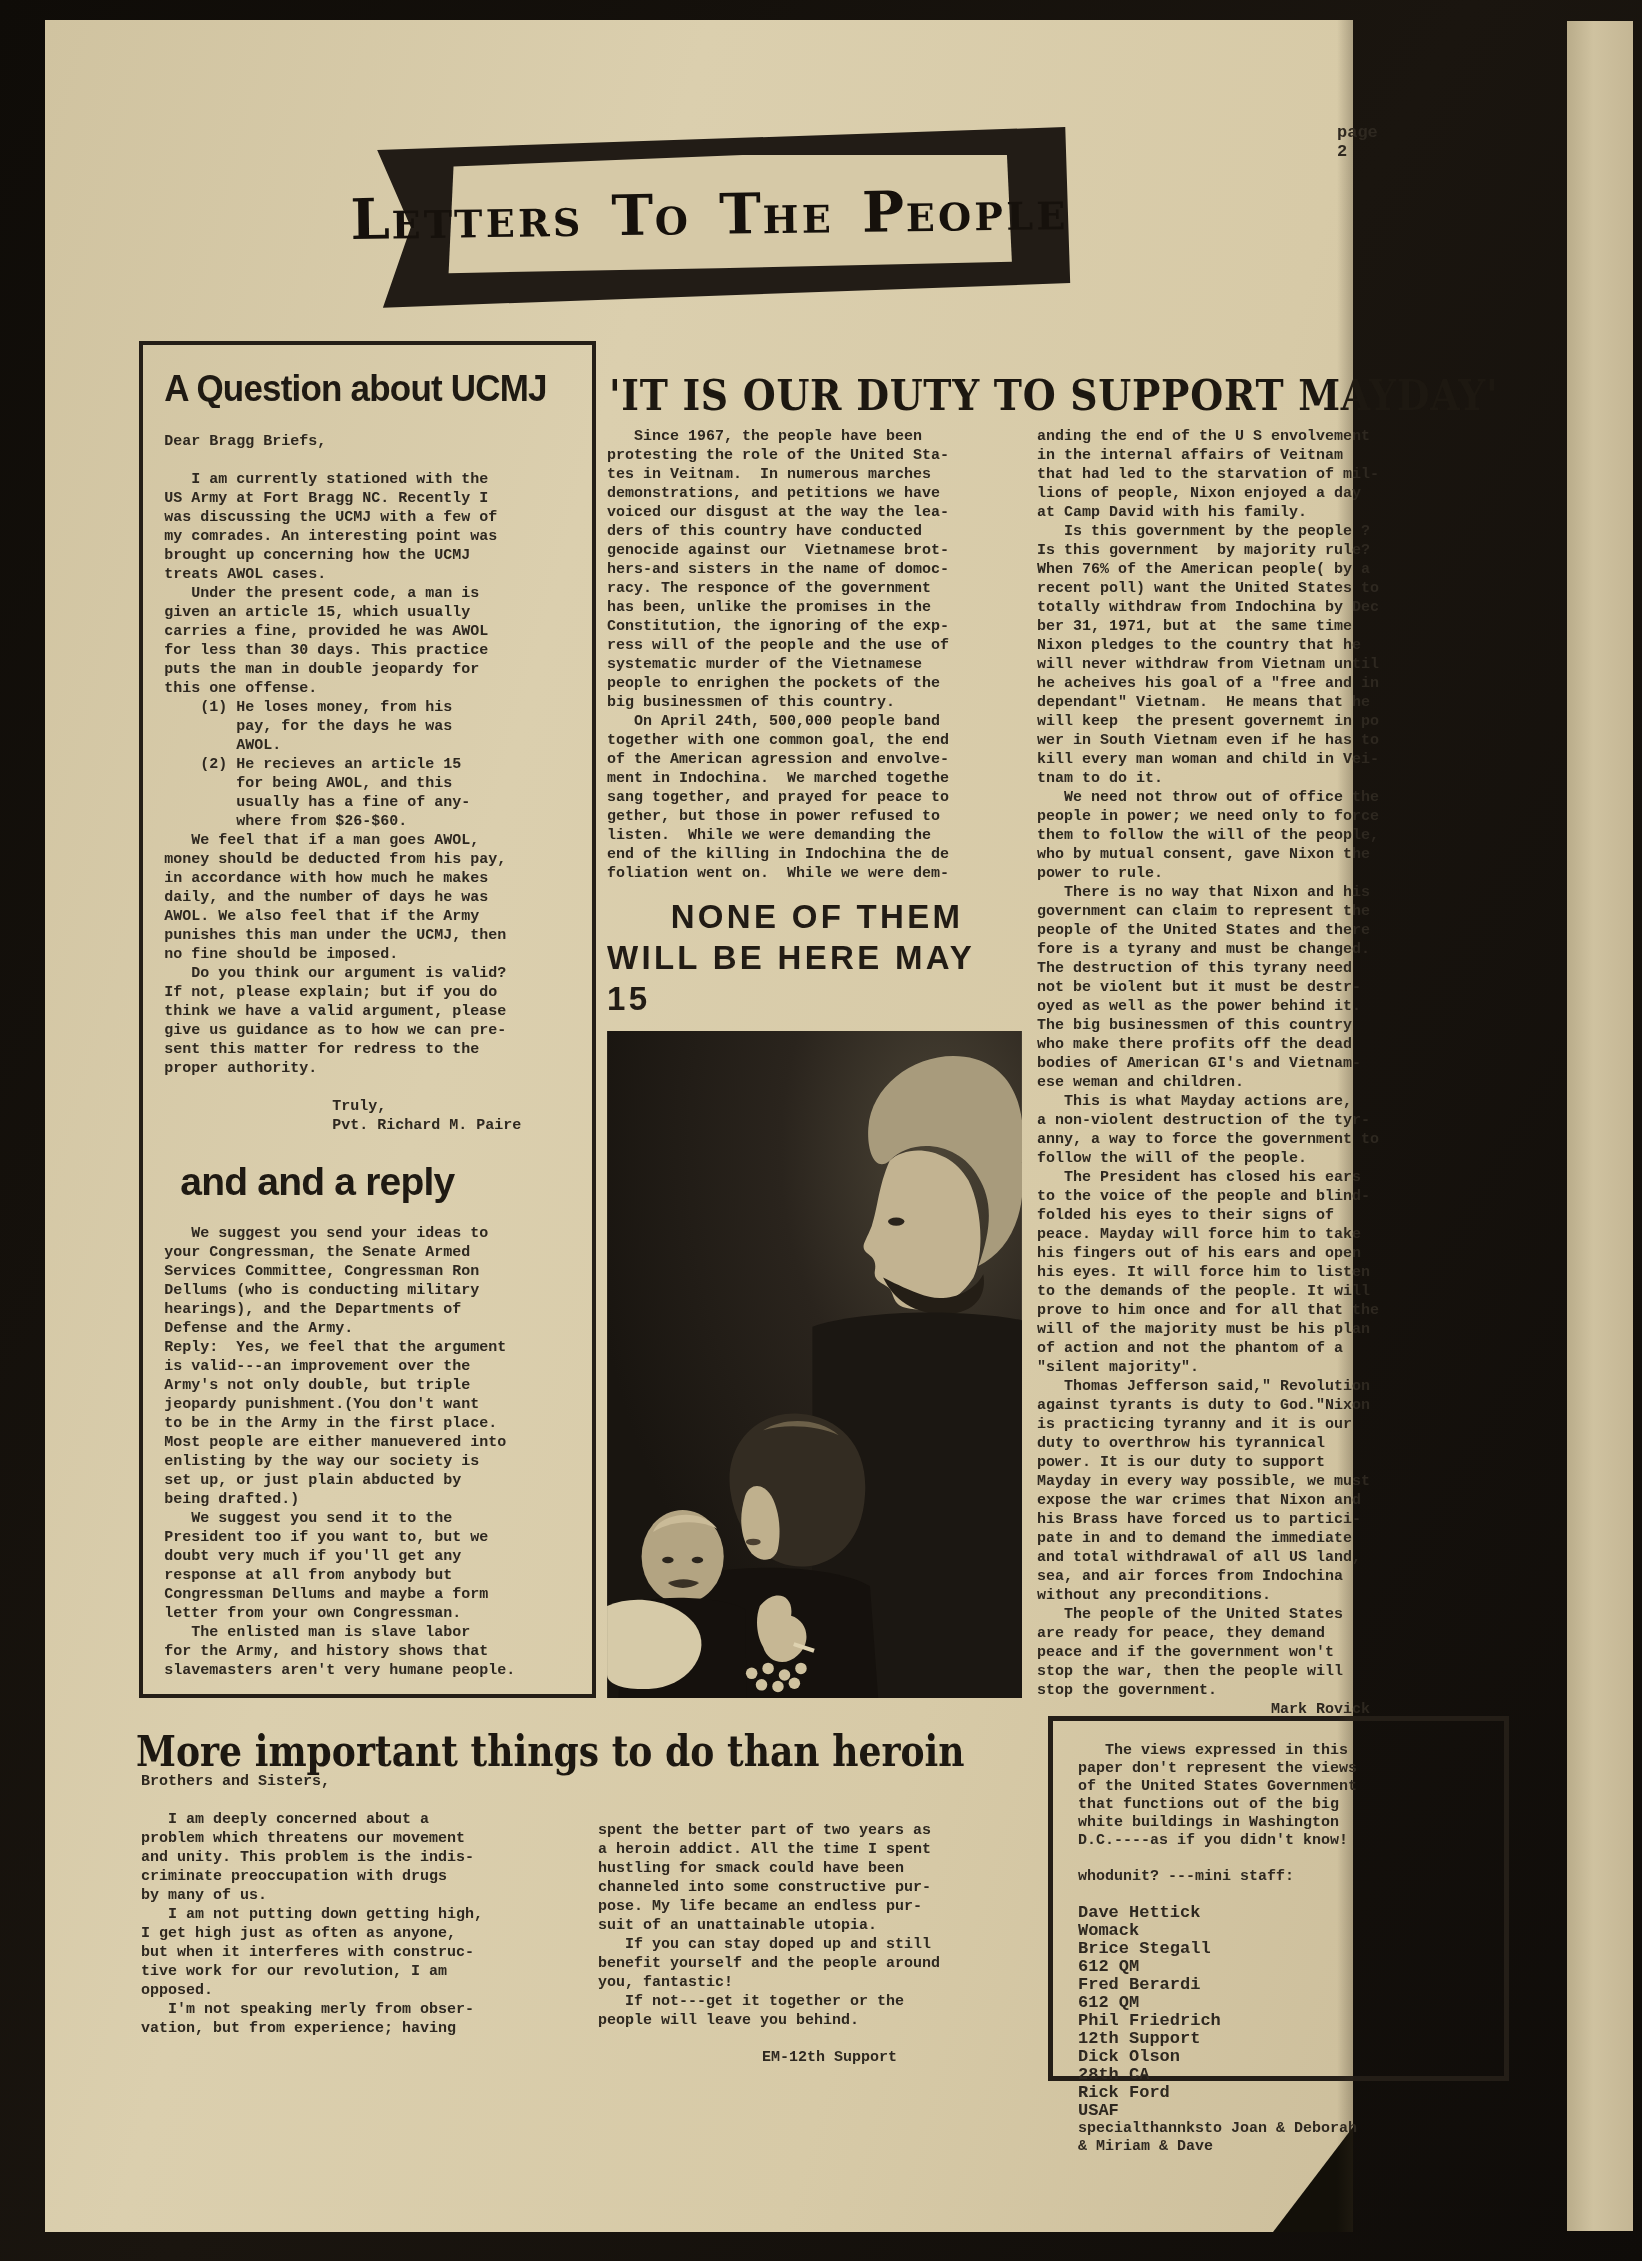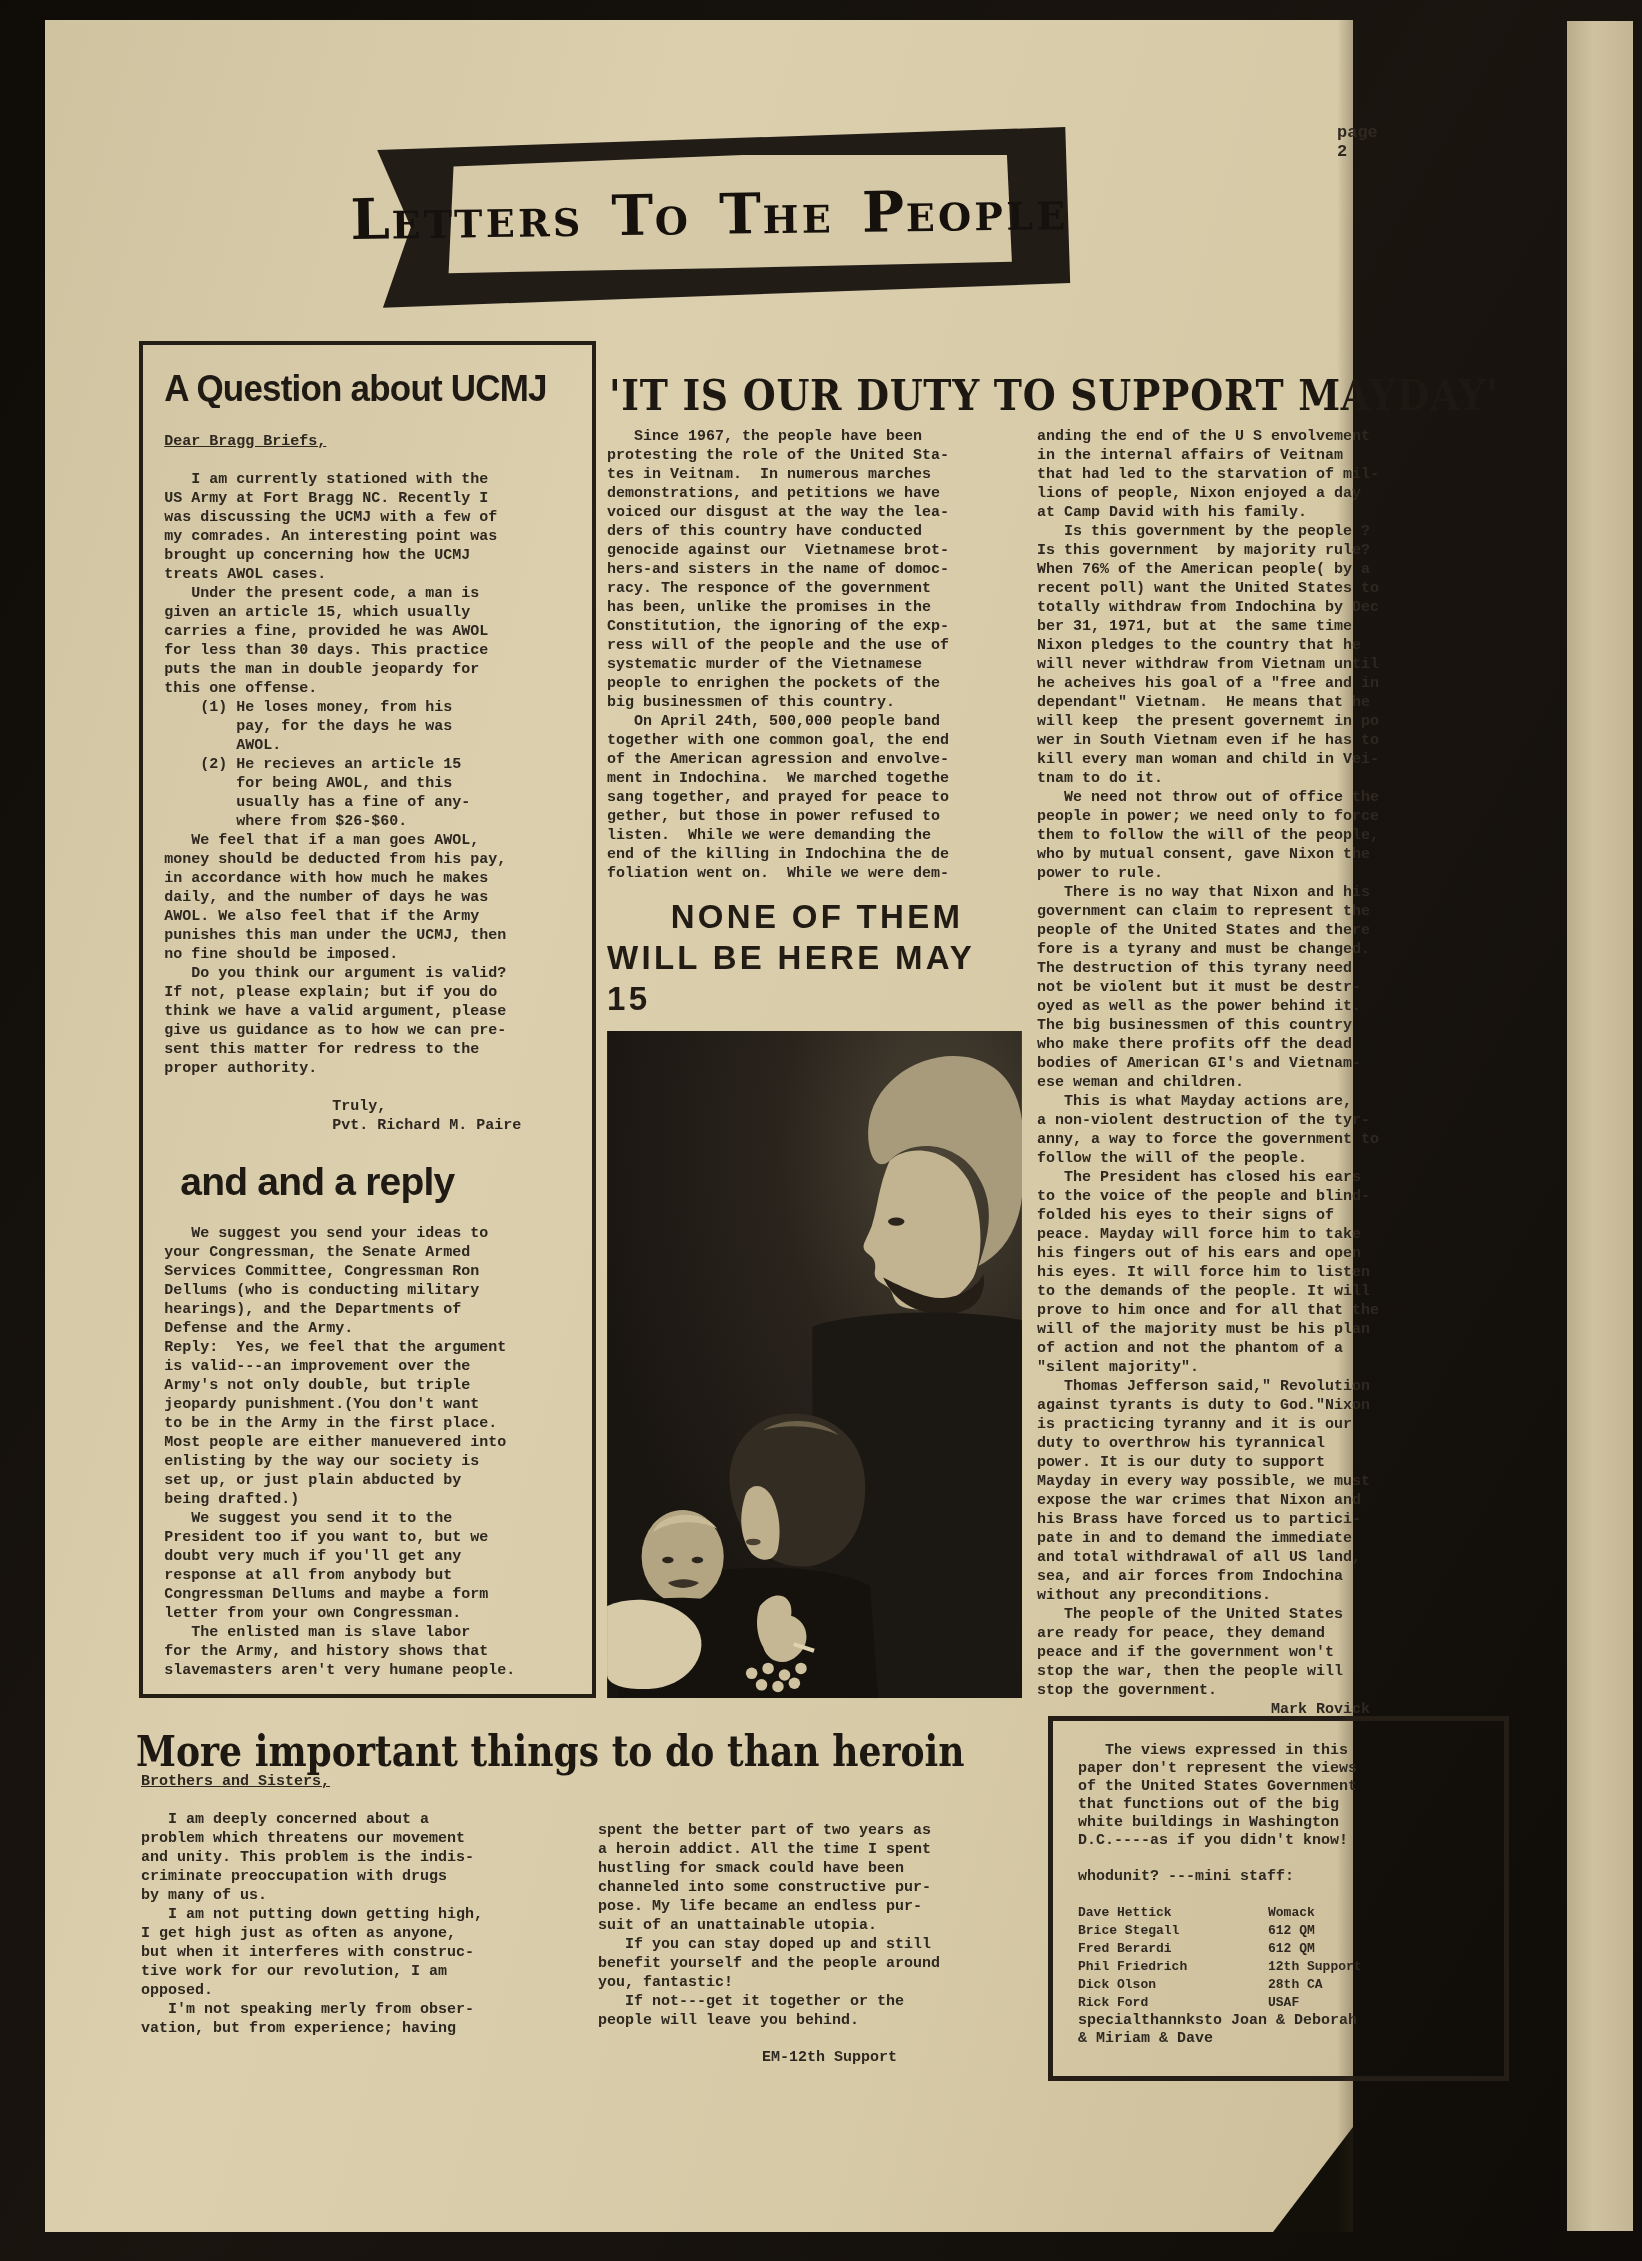--- a/index.html
+++ b/index.html
@@ -30,21 +30,21 @@
   .tw{font-family:"Liberation Mono","DejaVu Sans Mono",monospace;font-weight:bold;
       font-size:15px;line-height:19px;white-space:pre-wrap;margin:0;color:#2e2820;}
 
   
   .ucmj-box{position:absolute;left:94px;top:321px;width:457px;height:1357px;box-sizing:border-box;
       border:4.1px solid #241e17;padding:20px 18px 16.4px 21.3px;}
   .ucmj-box h1{font-family:"Liberation Sans",sans-serif;font-weight:bold;font-size:35px;
       letter-spacing:-0.8px;margin:1.6px 0 25px 0;color:#1f1a13;transform:scaleY(1.05);transform-origin:left top;}
   .ucmj-box h2{font-family:"Liberation Sans",sans-serif;font-weight:bold;font-size:39px;
       letter-spacing:-0.8px;margin:25px 0 20px 16px;color:#1f1a13;}
-  .salut{margin-bottom:19px;text-decoration:underline;}
+  .salut{margin-bottom:19px;}
   .closing{margin:19px 0 0 168px;}
 
   
   .mayday-headline{position:absolute;left:564px;top:350px;margin:0;white-space:nowrap;
       font-family:"DejaVu Serif",serif;font-weight:bold;font-size:43px;letter-spacing:0.8px;
       color:#1d1811;transform:scaleX(0.88);transform-origin:left top;}
   .col{position:absolute;}
   .col-middle{left:562px;top:407px;width:420px;}
   .col-right{left:992px;top:407px;width:476px;}
   .ph-line{font-family:"Liberation Sans",sans-serif;font-weight:bold;font-size:33px;
@@ -56,21 +56,21 @@
 
   
   .staff-box{position:absolute;left:1003px;top:1696px;width:461px;height:365px;box-sizing:border-box;
       border:5px solid #241e17;padding:21.3px 16.4px 15px 25px;}
   .staff-box .tw{font-size:15px;line-height:18px;}
   .whodunit{margin-top:18px;}
   .staff-list{margin-top:18px;}
   .staff-row{display:flex;}
   .staff-row .s-name{display:inline-block;width:190px;}
   .tw-row{font-family:"Liberation Mono","DejaVu Sans Mono",monospace;font-weight:bold;
-      font-size:13px;line-height:18px;color:#2e2820;white-space:pre;}
+      font-size:17px;line-height:18px;color:#2e2820;white-space:pre;flex-direction:column;}
 
   
   .heroin-headline{position:absolute;left:91px;top:1706px;margin:0;white-space:nowrap;
       font-family:"DejaVu Serif",serif;font-weight:bold;font-size:43px;letter-spacing:0;
       color:#1d1811;transform:scaleX(0.84);transform-origin:left top;}
   .col-h1{left:96px;top:1752px;width:457px;}
   .col-h2{left:553px;top:1801px;width:460px;}
   .sig-em{margin:18px 0 0 164px;}
 </style>
 </head>

